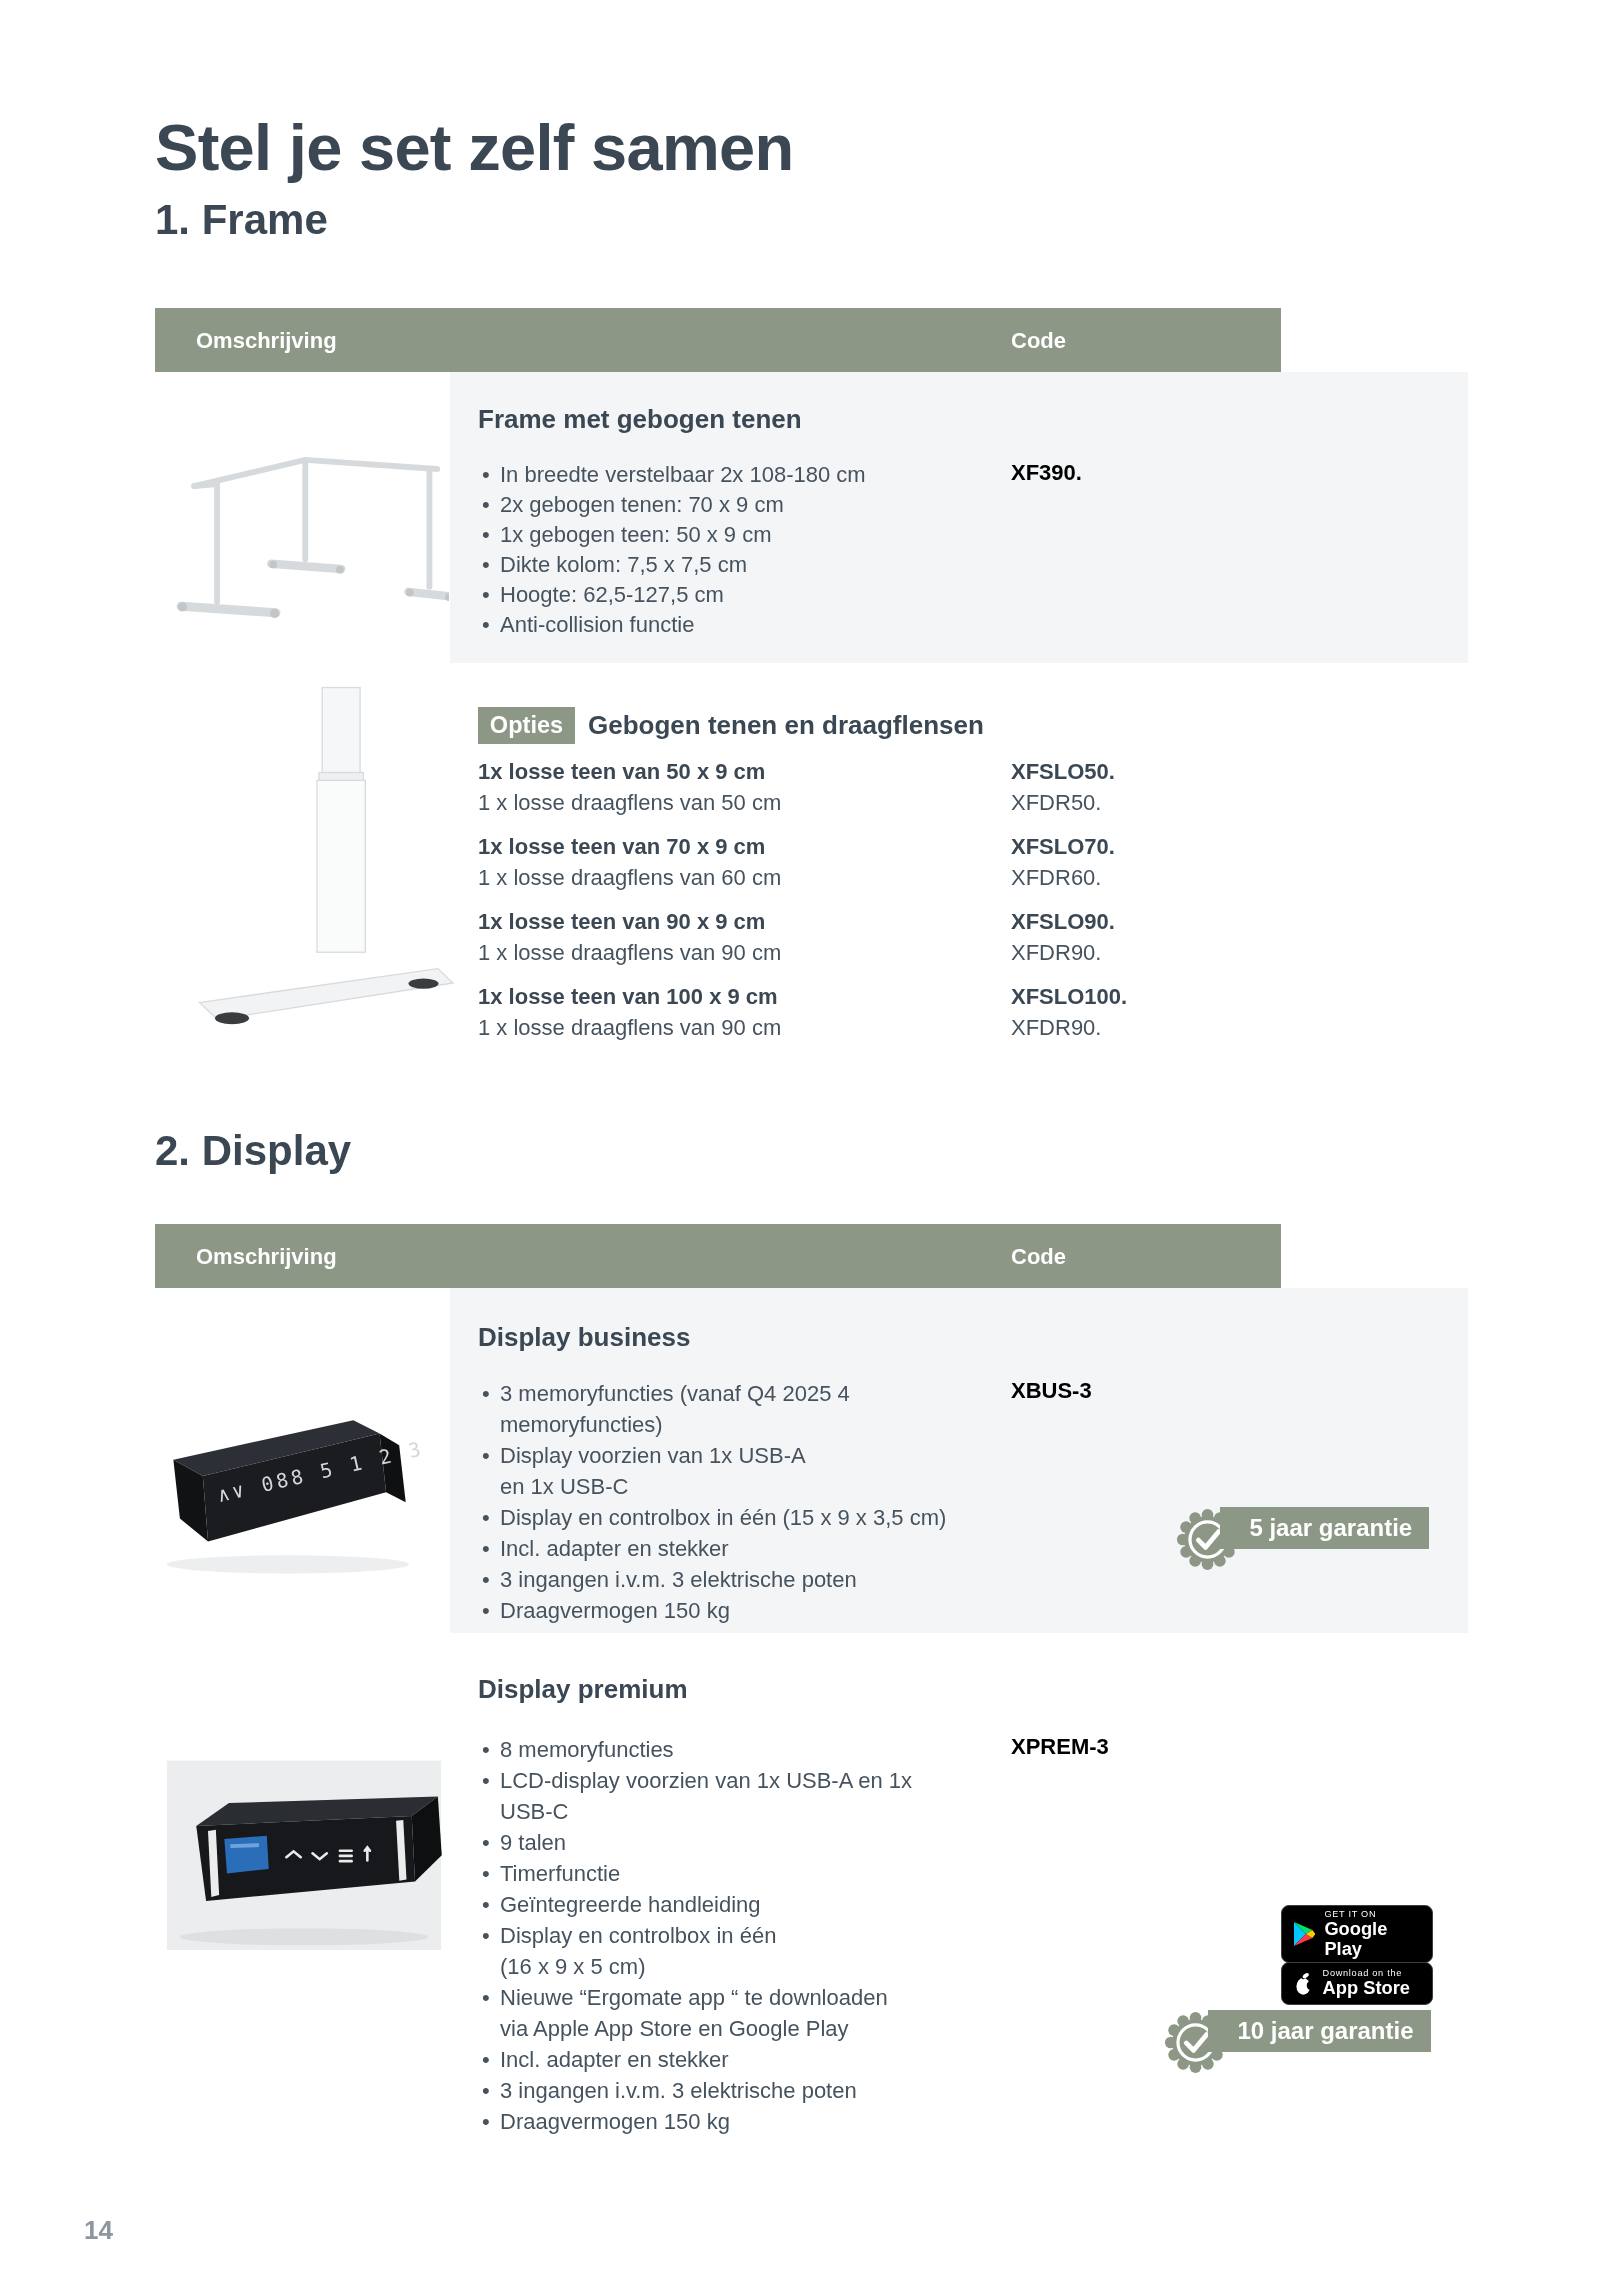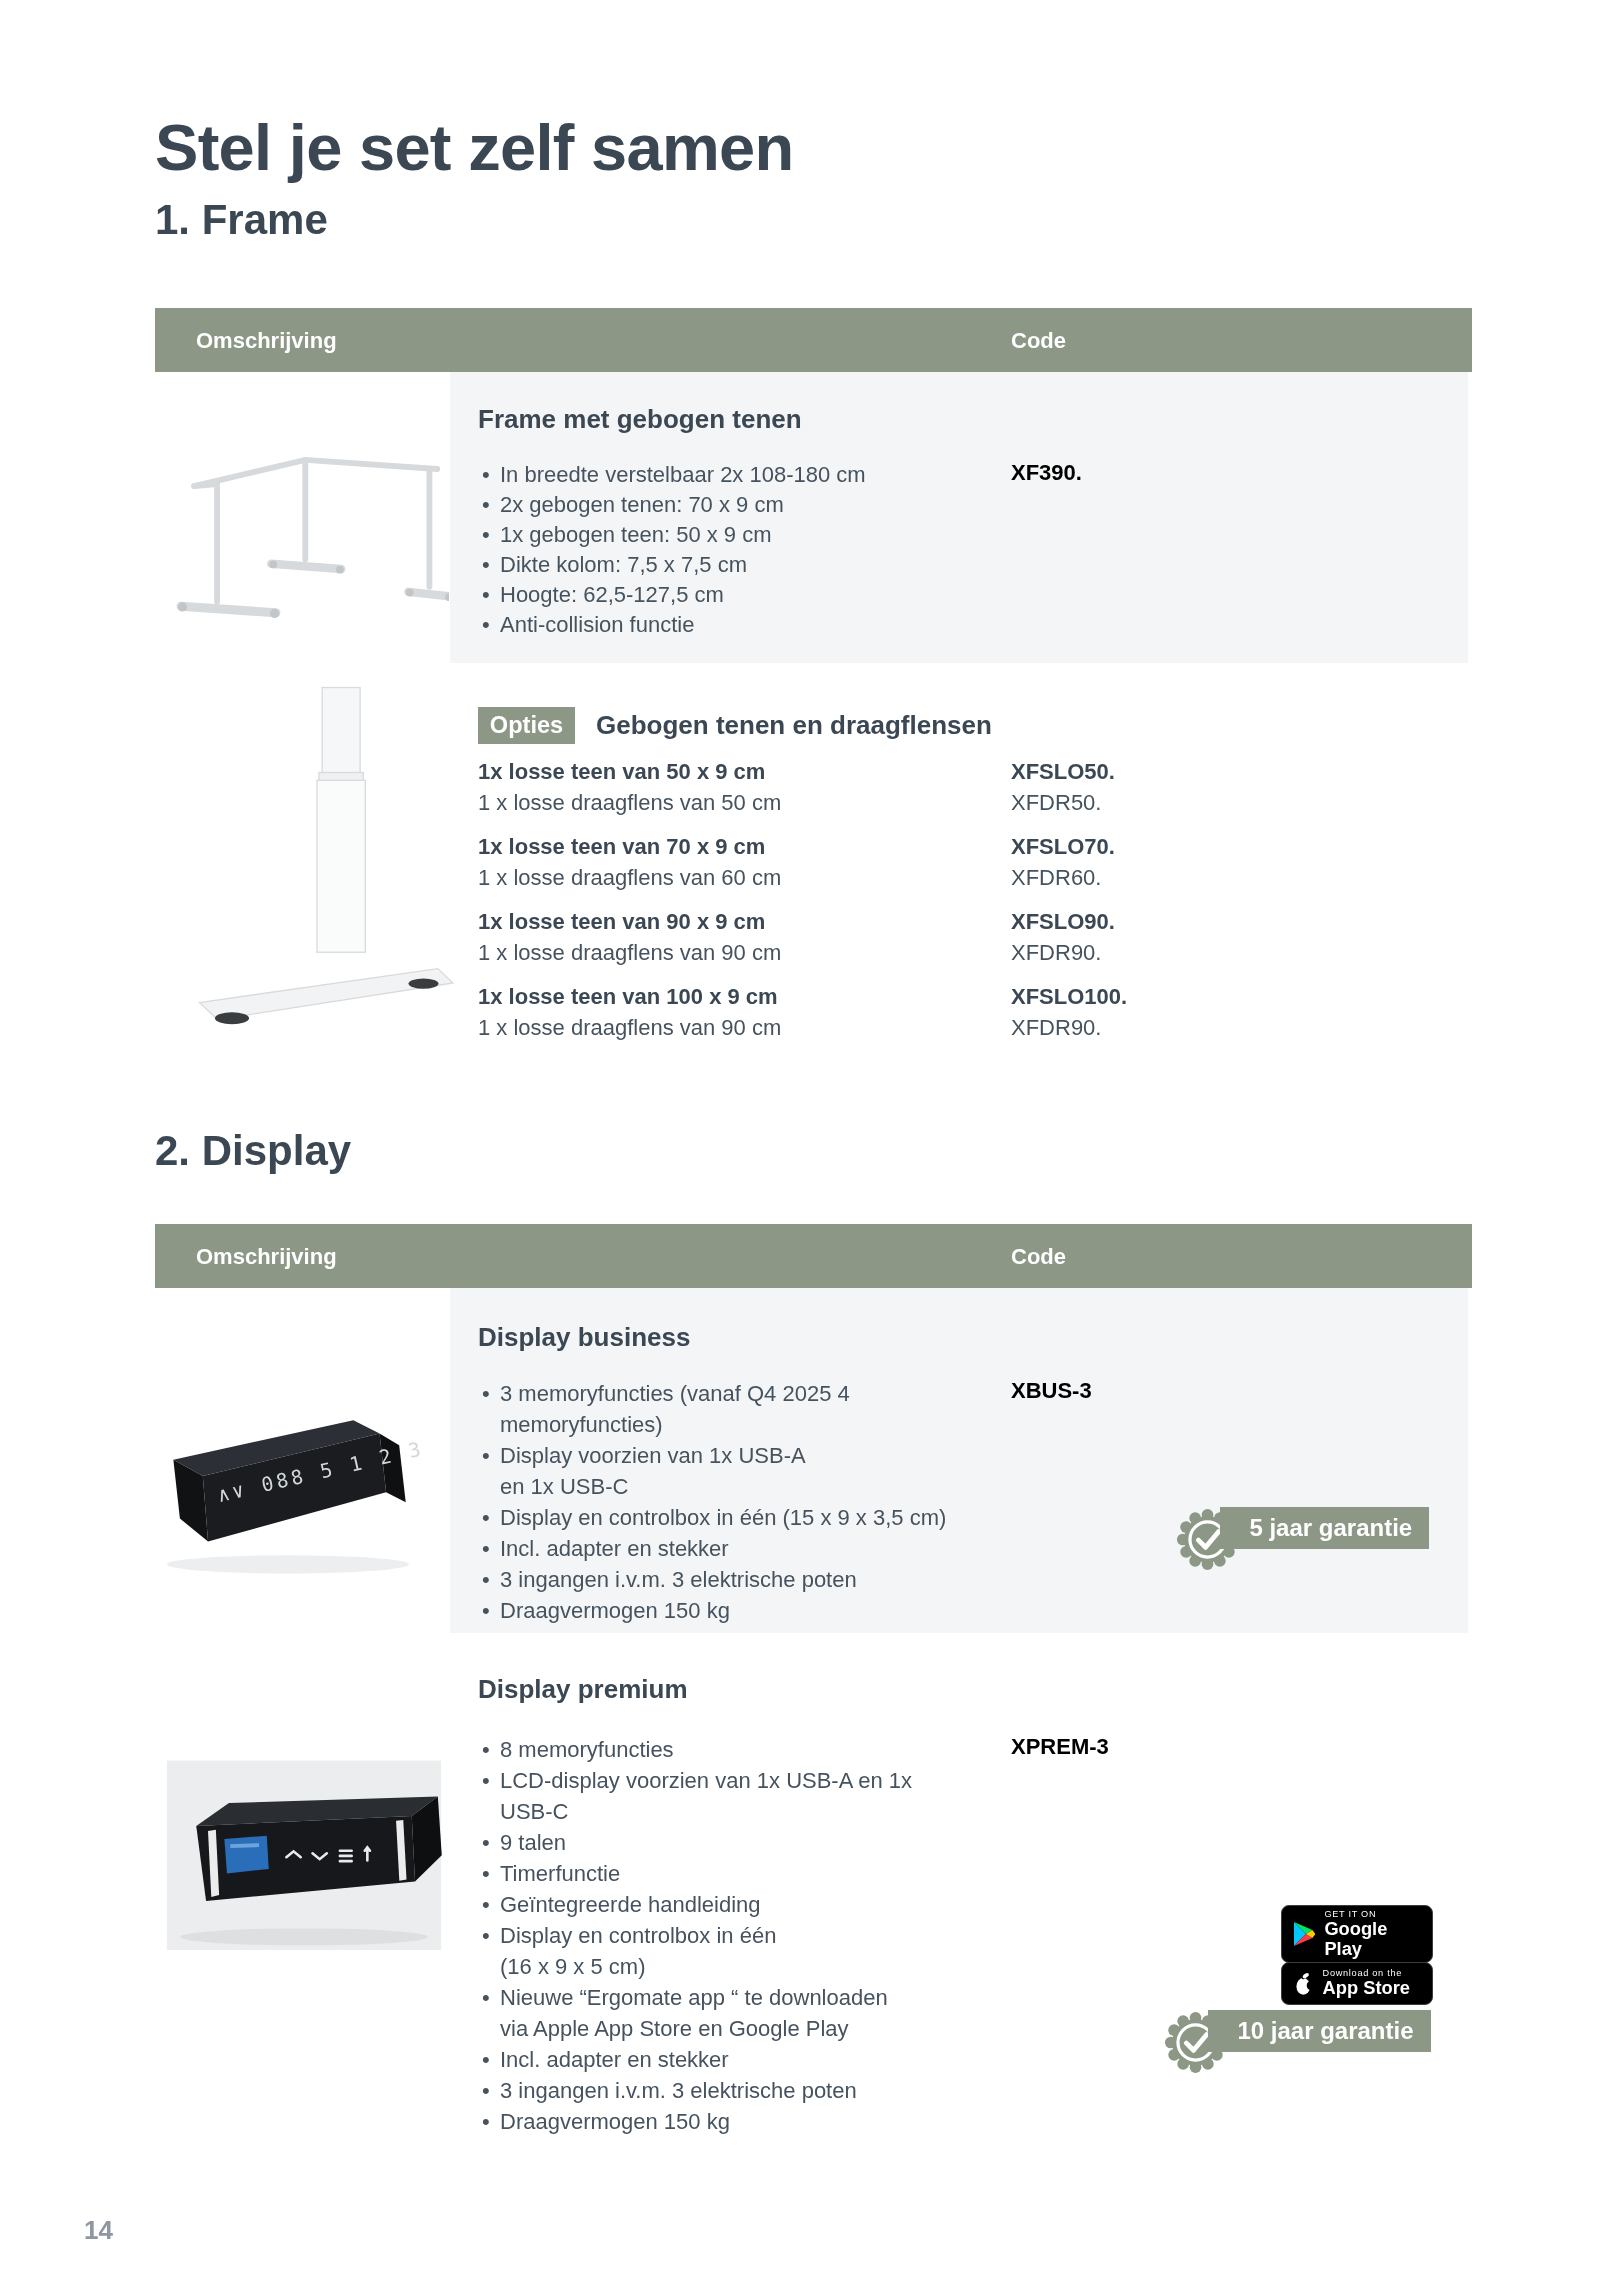--- a/index.html
+++ b/index.html
@@ -3,32 +3,32 @@
 <meta charset="utf-8">
 <style>
   html,body{margin:0;padding:0;background:#fff;}
   #page{
     position:relative;width:1623px;height:2295px;background:#ffffff;
     font-family:"Liberation Sans", sans-serif;color:#46535f;overflow:hidden;
   }
   .abs{position:absolute;}
   .h1{font-size:65px;font-weight:bold;color:#3b4854;letter-spacing:-0.7px;}
   .h2{font-size:42px;font-weight:bold;color:#3b4854;}
-  .thead{left:155px;width:1317px;height:64px;background:#8c9786;}
+  .thead{left:155px;width:1126px;height:64px;background:#8c9786;}
   .thead .th-desc{position:absolute;left:41px;top:19.6px;font-size:22px;font-weight:bold;color:#ffffff;}
   .thead .th-code{position:absolute;left:856px;top:19.6px;font-size:22px;font-weight:bold;color:#ffffff;}
   .grayblock{background:#f3f5f6;}
   .ptitle{font-size:26px;font-weight:bold;color:#3b4854;}
   .bullets{font-size:22px;color:#46535f;width:576px;}
   .bullet{position:relative;padding-left:22px;white-space:pre-line;}
   .bullet::before{content:"\2022";position:absolute;left:3.9px;top:0;color:#46535f;}
   .lh46 .bullet{line-height:30px;}
   .lh48 .bullet{line-height:31px;}
   .codecell{font-size:22px;font-weight:bold;color:#000000;}
-  .opties-header{display:flex;align-items:center;gap:21px;text-align:right;}
+  .opties-header{display:flex;align-items:center;gap:13px;text-align:right;}
   .opties-badge{background:#8c9786;color:#fff;font-size:23.6px;font-weight:bold;padding:5.2px 11.8px;}
   .opties-title{font-size:26px;font-weight:bold;color:#3b4854;}
   .opt-line{display:grid;grid-template-columns:533px 1fr;font-size:22px;line-height:31px;}
   .opt-line.bold{font-weight:bold;color:#3b4854;}
   .opt-line .opt-code{font-weight:bold;color:#3b4854;}
   .opt-line.sub, .opt-line.sub .opt-code{font-weight:normal;color:#46535f;}
   .opt-group{margin-bottom:13px;}
   .warranty{display:flex;align-items:flex-start;}
   .rosette{width:65px;height:65px;flex:0 0 auto;}
   .ribbon{margin-left:-19.6px;height:42px;display:flex;align-items:center;

